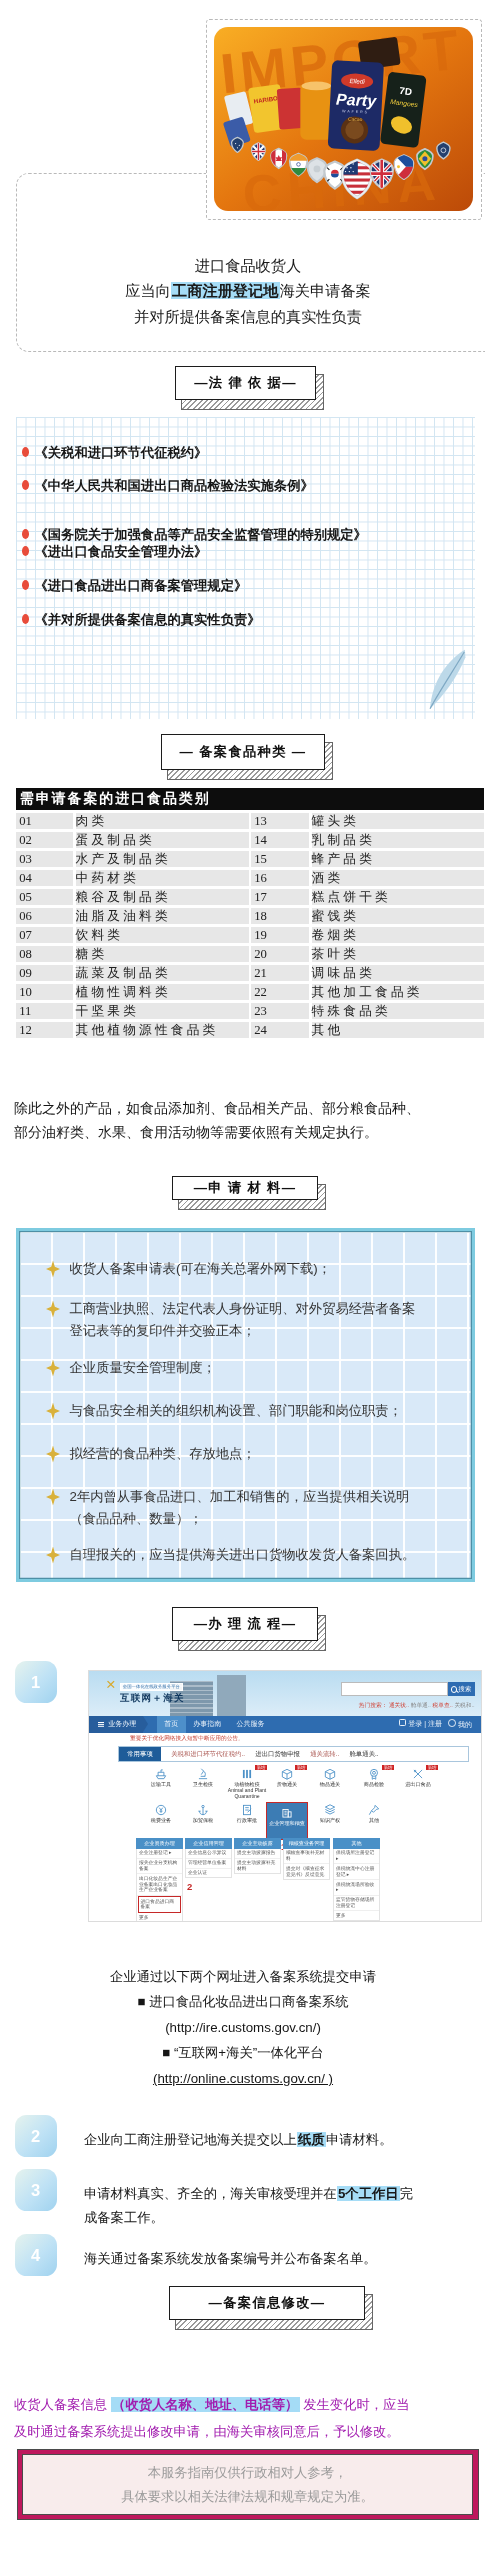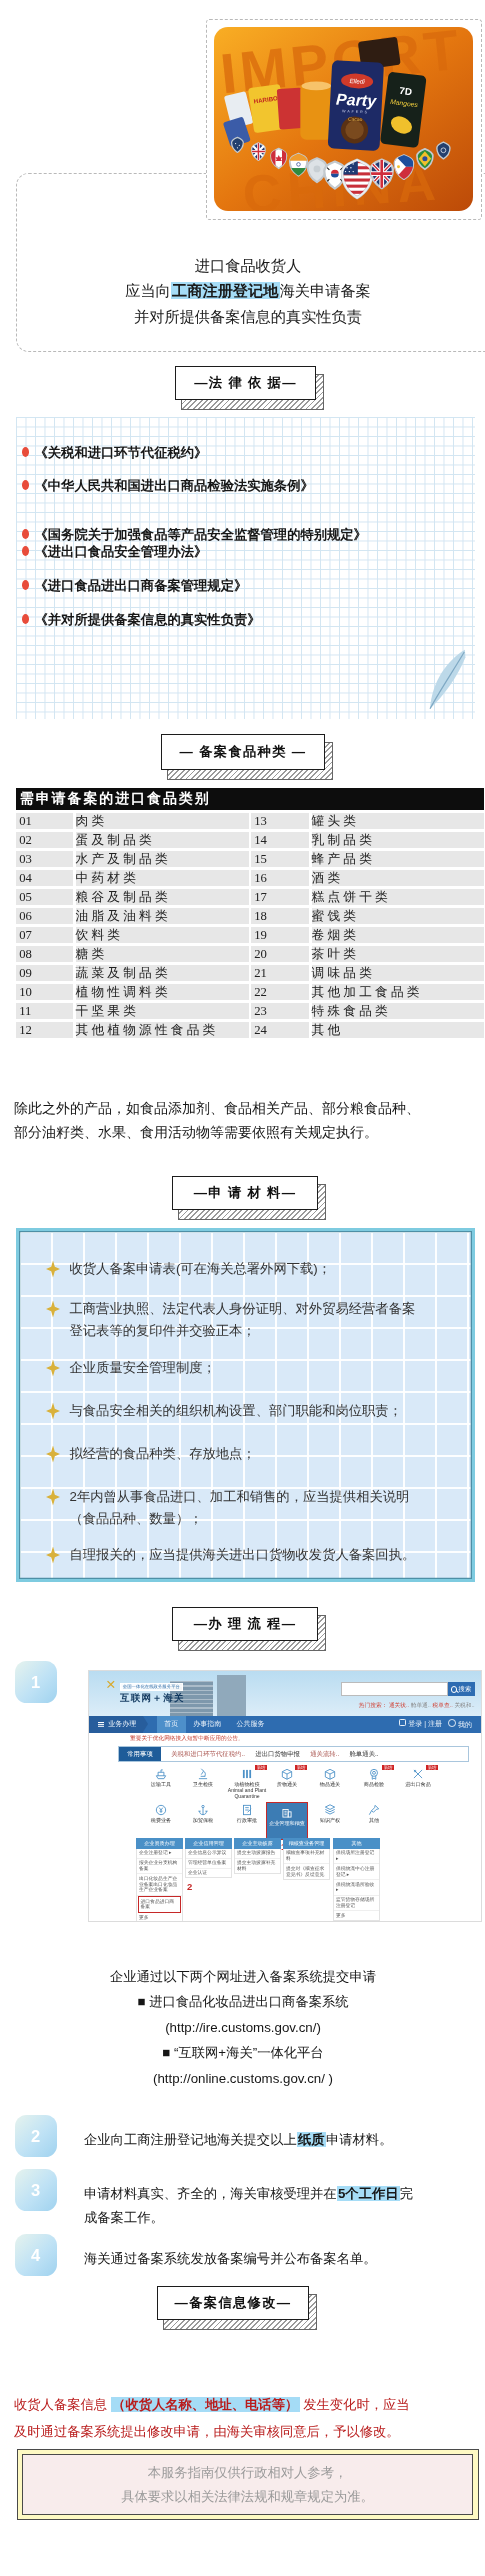--- a/index.html
+++ b/index.html
@@ -88,21 +88,21 @@
   .nbadge{position:absolute;top:-2.5px;right:1.3px;background:#cf2323;color:#fff;font-size:4.4px;padding:0 1.3px;line-height:5.7px;}
   .tile.hlt{background:#3c7cb4;border:1.3px solid #c62828;height:38px;padding-top:2.5px;box-sizing:border-box;}
   .tile.hlt .tlabel{color:#fff;}
   .marker{position:absolute;color:#c62828;font-weight:bold;font-size:9.5px;}
   .mcol{position:absolute;width:47px;}
   .mhead{height:10.8px;background:#4a90c7;color:#fff;font-size:5.1px;display:flex;align-items:center;justify-content:center;}
   .mitems{background:#fff;border:0.6px solid #e3e3e3;border-top:none;}
   .mitem{font-size:4.8px;color:#555;line-height:5.7px;padding:1.6px 1.9px;border-bottom:0.6px solid #efefef;}
   .mred{border:0.6px solid #c62828;margin:0.6px;}
   
-  .fbox{left:16.5px;top:2449px;width:462px;height:71px;border:1.3px solid #4a4a4a;background:#fef9c3;
+  .fbox{left:16.5px;top:2449px;width:462px;height:71px;border:1.3px solid #4a4a4a;background:#be185d;
     padding:4.4px;box-sizing:border-box;}
   .fboxin{width:100%;height:100%;border:0.6px solid #4a4a4a;background:#f8ecec;box-sizing:border-box;
     display:flex;flex-direction:column;align-items:center;justify-content:center;}
   .ftext{color:#9b9b9b;font-size:13.3px;line-height:23.5px;text-align:center;}
 </style>
 </head>
 <body>
 
 <div class="abs dashed" style="left:16px;top:173px;width:483px;height:177px;border-radius:12.7px;z-index:1;"></div>
 
@@ -349,21 +349,21 @@
     <div class="catcell catname">特殊食品类</div>
   <div class="catcell catnum">12</div>
     <div class="catcell catname">其他植物源性食品类</div>
     <div class="catcell catnum">24</div>
     <div class="catcell catname">其他</div>
 </div>
 
 <div class="abs para" style="left:14px;top:1096px;width:471px;">除此之外的产品，如食品添加剂、食品相关产品、部分粮食品种、
 部分油籽类、水果、食用活动物等需要依照有关规定执行。</div>
 
-<div class="hwrap" style="left:172px;top:1176px;width:146px;height:34px;">
+<div class="hwrap" style="left:172px;top:1176px;width:146px;height:24px;">
   <div class="hshadow"></div>
   <div class="hbox">—申 请 材 料—</div>
 </div>
 
 <div class="abs matbox">
   <div class="matitem" style="top:27px;">
       <span class="star"></span>
       <span class="mattext">收货人备案申请表(可在海关总署外网下载)；</span>
     </div>
   <div class="matitem" style="top:67px;">
@@ -588,39 +588,39 @@
       <div class="mitem" style="border-bottom:none;">更多</div>
     </div>
   </div>
 </div>
 
 <div class="abs stepcenter" style="top:1964px;">
   <div>企业通过以下两个网址进入备案系统提交申请</div>
   <div>■ 进口食品化妆品进出口商备案系统</div>
   <div style="font-weight:400;">(http://ire.customs.gov.cn/)</div>
   <div>■ “互联网+海关”一体化平台</div>
-  <div style="font-weight:400;">(http://online.customs.gov.cn/ )</div>
+  <div style="font-weight:400;text-decoration:underline;">(http://online.customs.gov.cn/ )</div>
 </div>
 
 <div class="badge" style="top:2115px;">2</div>
 <div class="steptext" style="top:2128px;"><span>企业向工商注册登记地海关提交以上</span><span class="hl">纸质</span><span>申请材料。</span></div>
 
 <div class="badge" style="top:2169px;">3</div>
 <div class="steptext" style="top:2182px;"><span>申请材料真实、齐全的，海关审核受理并在</span><span class="hl">5个工作日</span><span>完
 成备案工作。</span></div>
 
 <div class="badge" style="top:2234px;">4</div>
 <div class="steptext" style="top:2247px;">海关通过备案系统发放备案编号并公布备案名单。</div>
 
-<div class="hwrap" style="left:157px;top:2286px;width:152px;height:34px;">
+<div class="hwrap" style="left:169px;top:2286px;width:152px;height:34px;padding-left:44px;">
   <div class="hshadow"></div>
   <div class="hbox">—备案信息修改—</div>
 </div>
 
-<div class="abs" style="left:14px;top:2364px;width:471px;font-size:13.3px;line-height:27px;white-space:pre-line;font-weight:500;color:#b91c1c;">
+<div class="abs" style="left:14px;top:2364px;width:471px;font-size:13.3px;line-height:27px;white-space:pre-line;font-weight:500;color:#a21caf;">
   <span>收货人备案信息 </span><span class="hl">（收货人名称、地址、电话等）</span><span> 发生变化时，应当
 及时通过备案系统提出修改申请，由海关审核同意后，予以修改。</span>
 </div>
 
 <div class="abs fbox">
   <div class="fboxin">
     <div class="ftext">本服务指南仅供行政相对人参考，</div>
     <div class="ftext">具体要求以相关法律法规和规章规定为准。</div>
   </div>
 </div>

